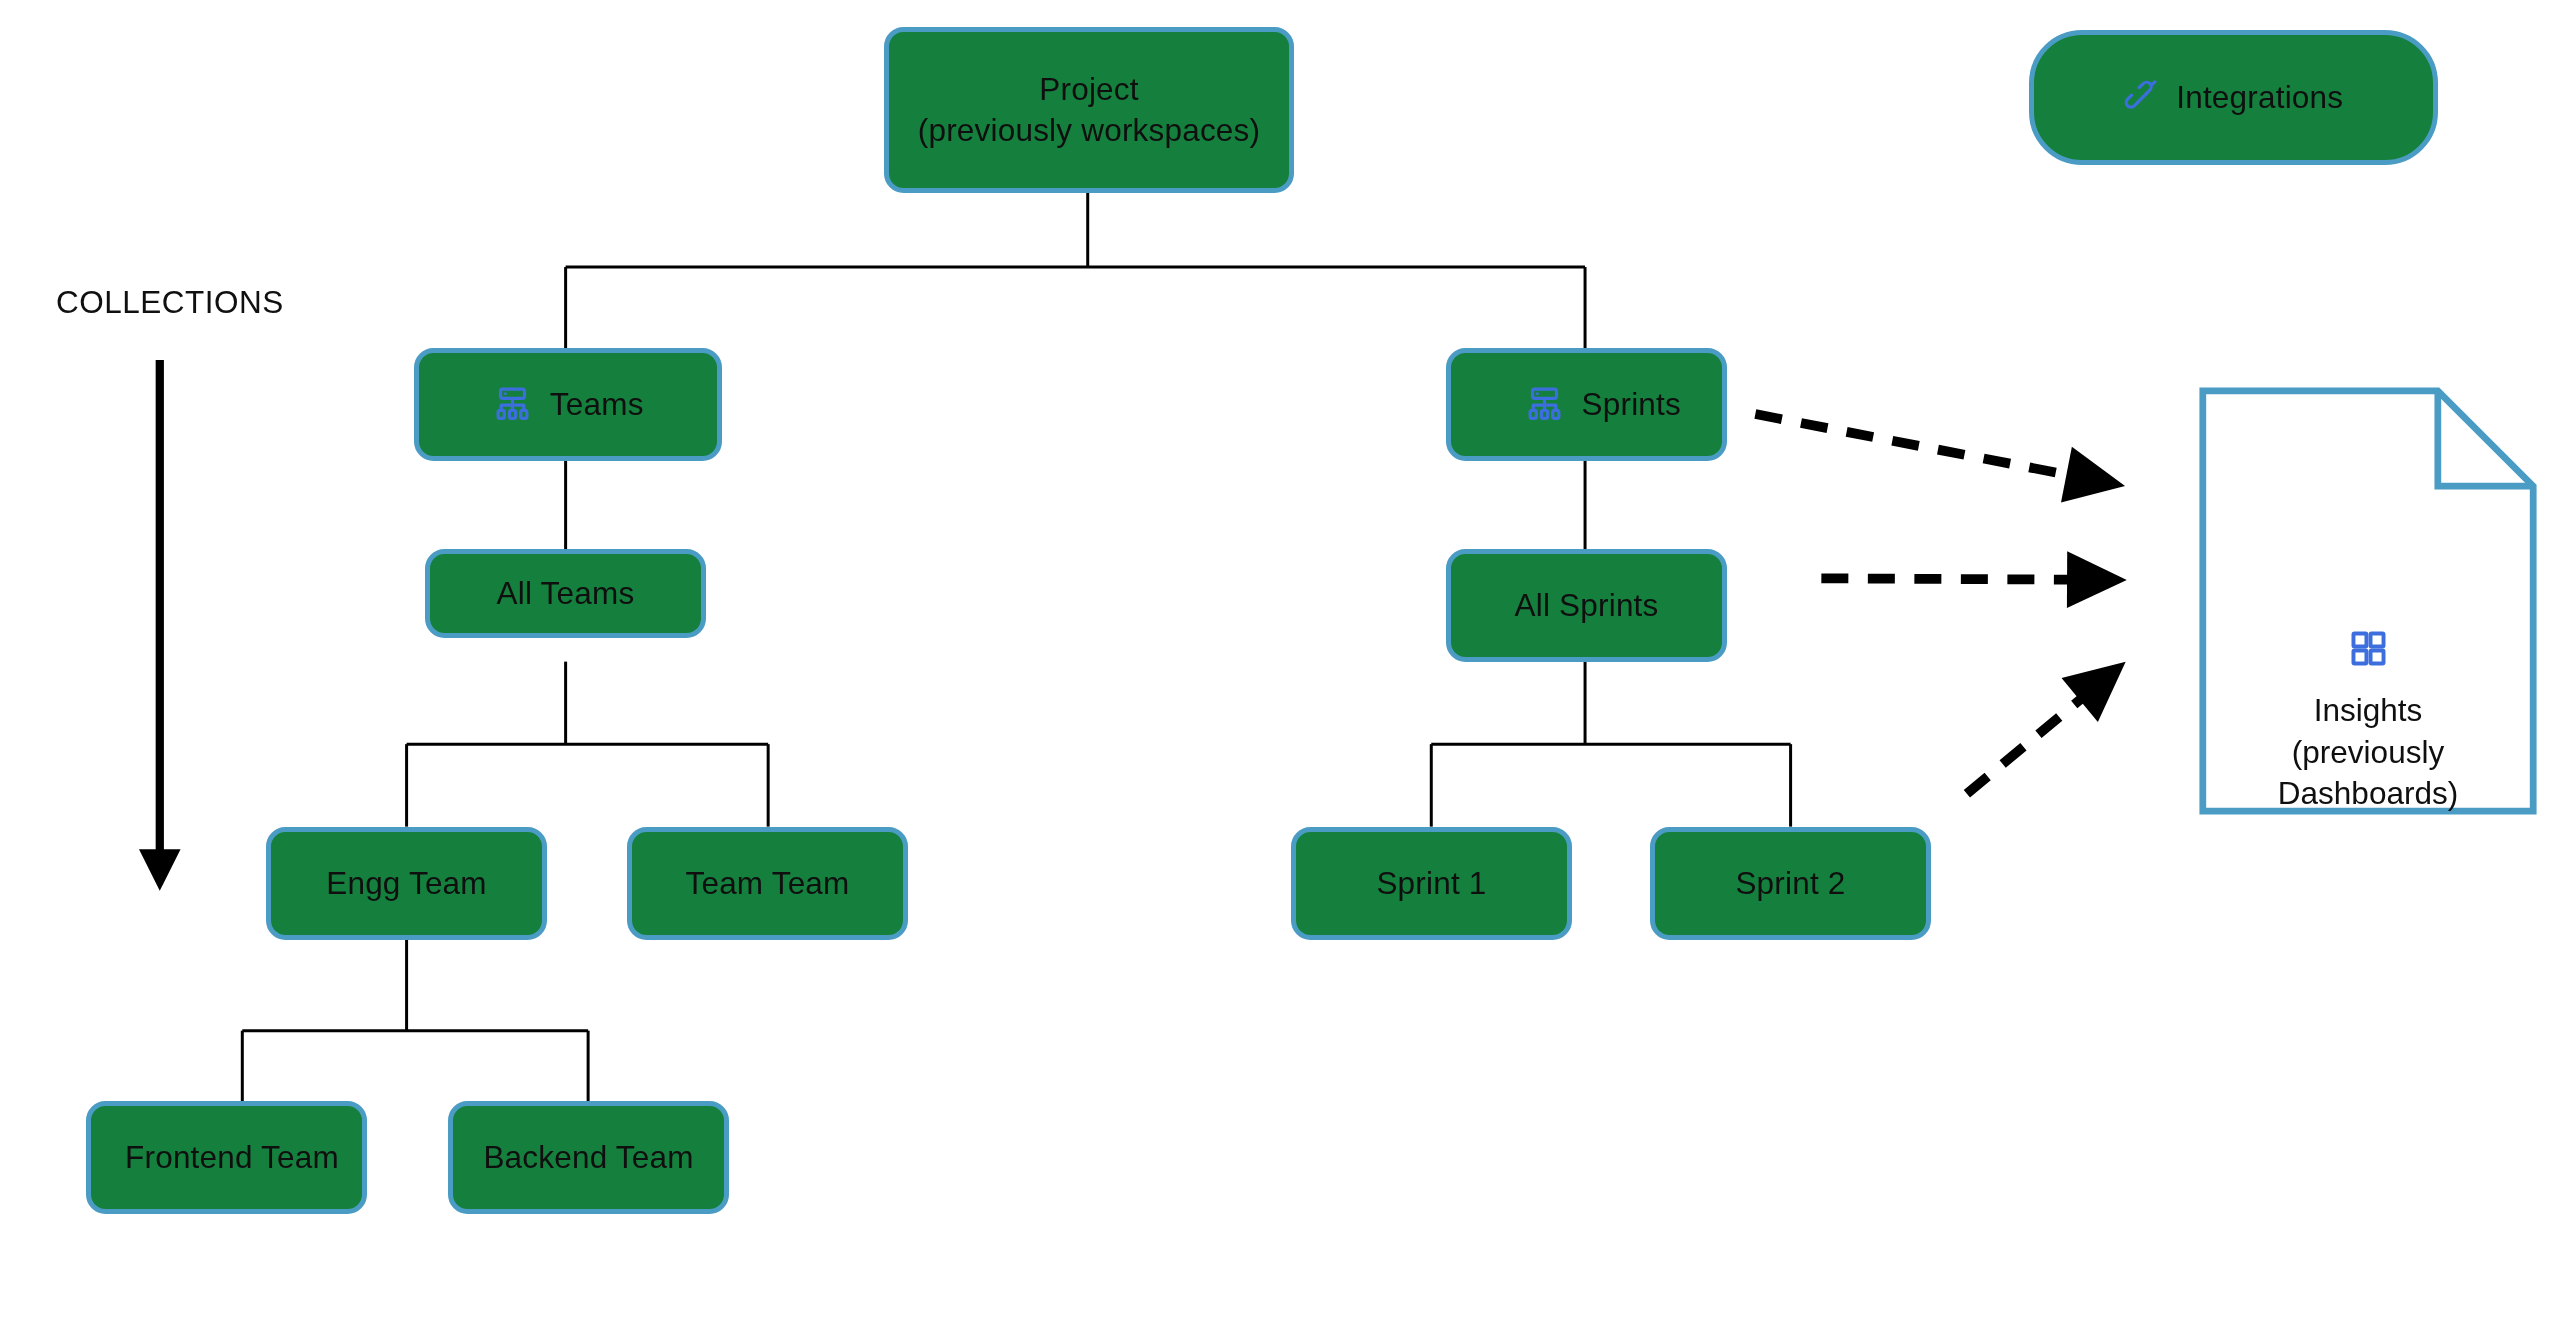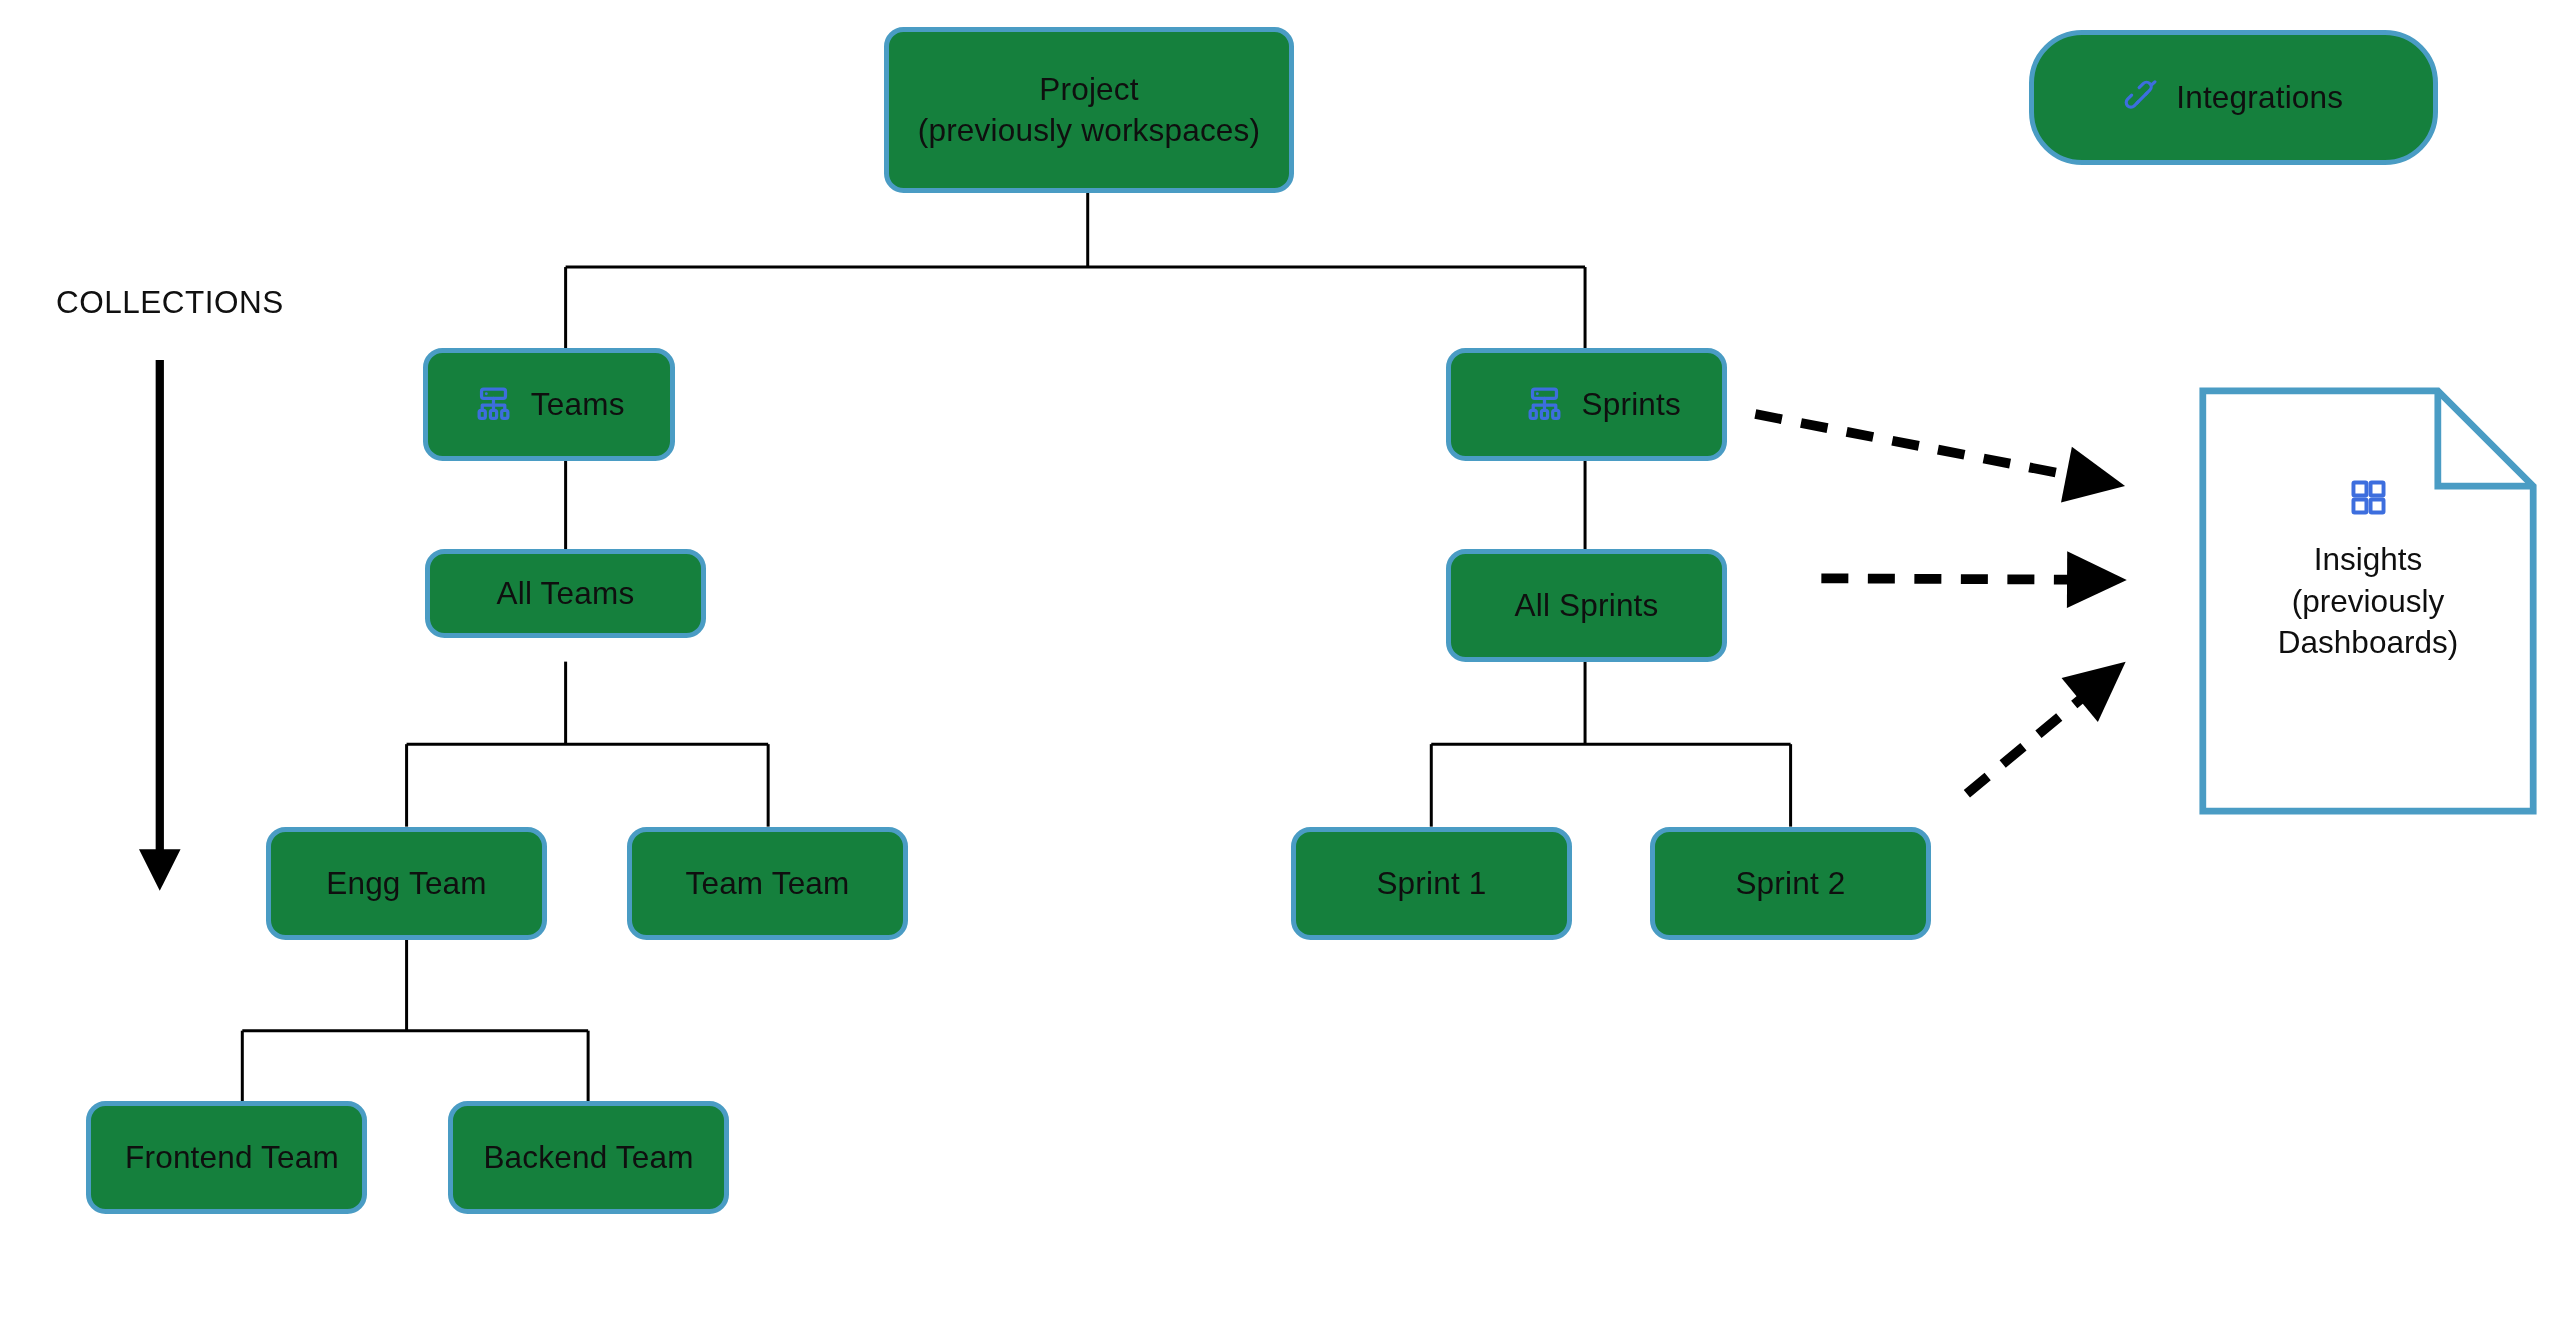--- a/index.html
+++ b/index.html
@@ -66,21 +66,21 @@
   }
   .doc-node svg { display: block; }
   .doc-inner {
     position: absolute;
     left: 0; top: 0;
     width: 100%;
     height: 100%;
     display: flex;
     flex-direction: column;
     align-items: center;
-    justify-content: flex-start;
+    justify-content: flex-end;
     padding-top: 90px;
     box-sizing: border-box;
     text-align: center;
     font-size: 31.5px;
     line-height: 1.32;
     color: #0f0f0f;
   }
   .doc-inner .grid-icon { margin-bottom: 21px; }
   .doc-text { display: block; }
 
@@ -166,21 +166,21 @@
       <svg width="36" height="36" viewBox="0 0 24 24" fill="none" stroke="#3d6ede" stroke-width="2.1" stroke-linecap="round" stroke-linejoin="round">
         <path d="M9.5 14.5 L6.8 17.2 a3.1 3.1 0 1 1 -4.4 -4.4 L5.1 10.1"></path>
         <path d="M14.5 9.5 L17.2 6.8 a3.1 3.1 0 1 0 -4.4 -4.4 L10.1 5.1"></path>
         <path d="M8.6 15.4 L15.4 8.6"></path>
         <path d="M18.6 3.0 L20.6 1.2"></path>
       </svg>
     </span>
     <span class="lbl">Integrations</span>
   </div>
 
-  <div class="node with-icon" style="left:423px; top:348px; width:252px; height:113px;">
+  <div class="node with-icon" style="left:414px; top:348px; width:308px; height:113px;">
     <span class="icon">
       <svg width="41" height="41" viewBox="0 0 24 24" fill="none" stroke="#3d6ede" stroke-width="1.9" stroke-linecap="round" stroke-linejoin="round">
         <rect x="5" y="3" width="14" height="5.4" rx="1.2"></rect>
         <circle cx="7.8" cy="5.7" r="0.85" fill="#3d6ede" stroke="none"></circle>
         <path d="M12 8.4 V12.3"></path>
         <path d="M5.4 15.5 V12.3 H18.6 V15.5"></path>
         <path d="M12 12.3 V15.5"></path>
         <rect x="3.6" y="15.5" width="3.6" height="4.6" rx="1.1"></rect>
         <rect x="10.2" y="15.5" width="3.6" height="4.6" rx="1.1"></rect>
         <rect x="16.8" y="15.5" width="3.6" height="4.6" rx="1.1"></rect>

